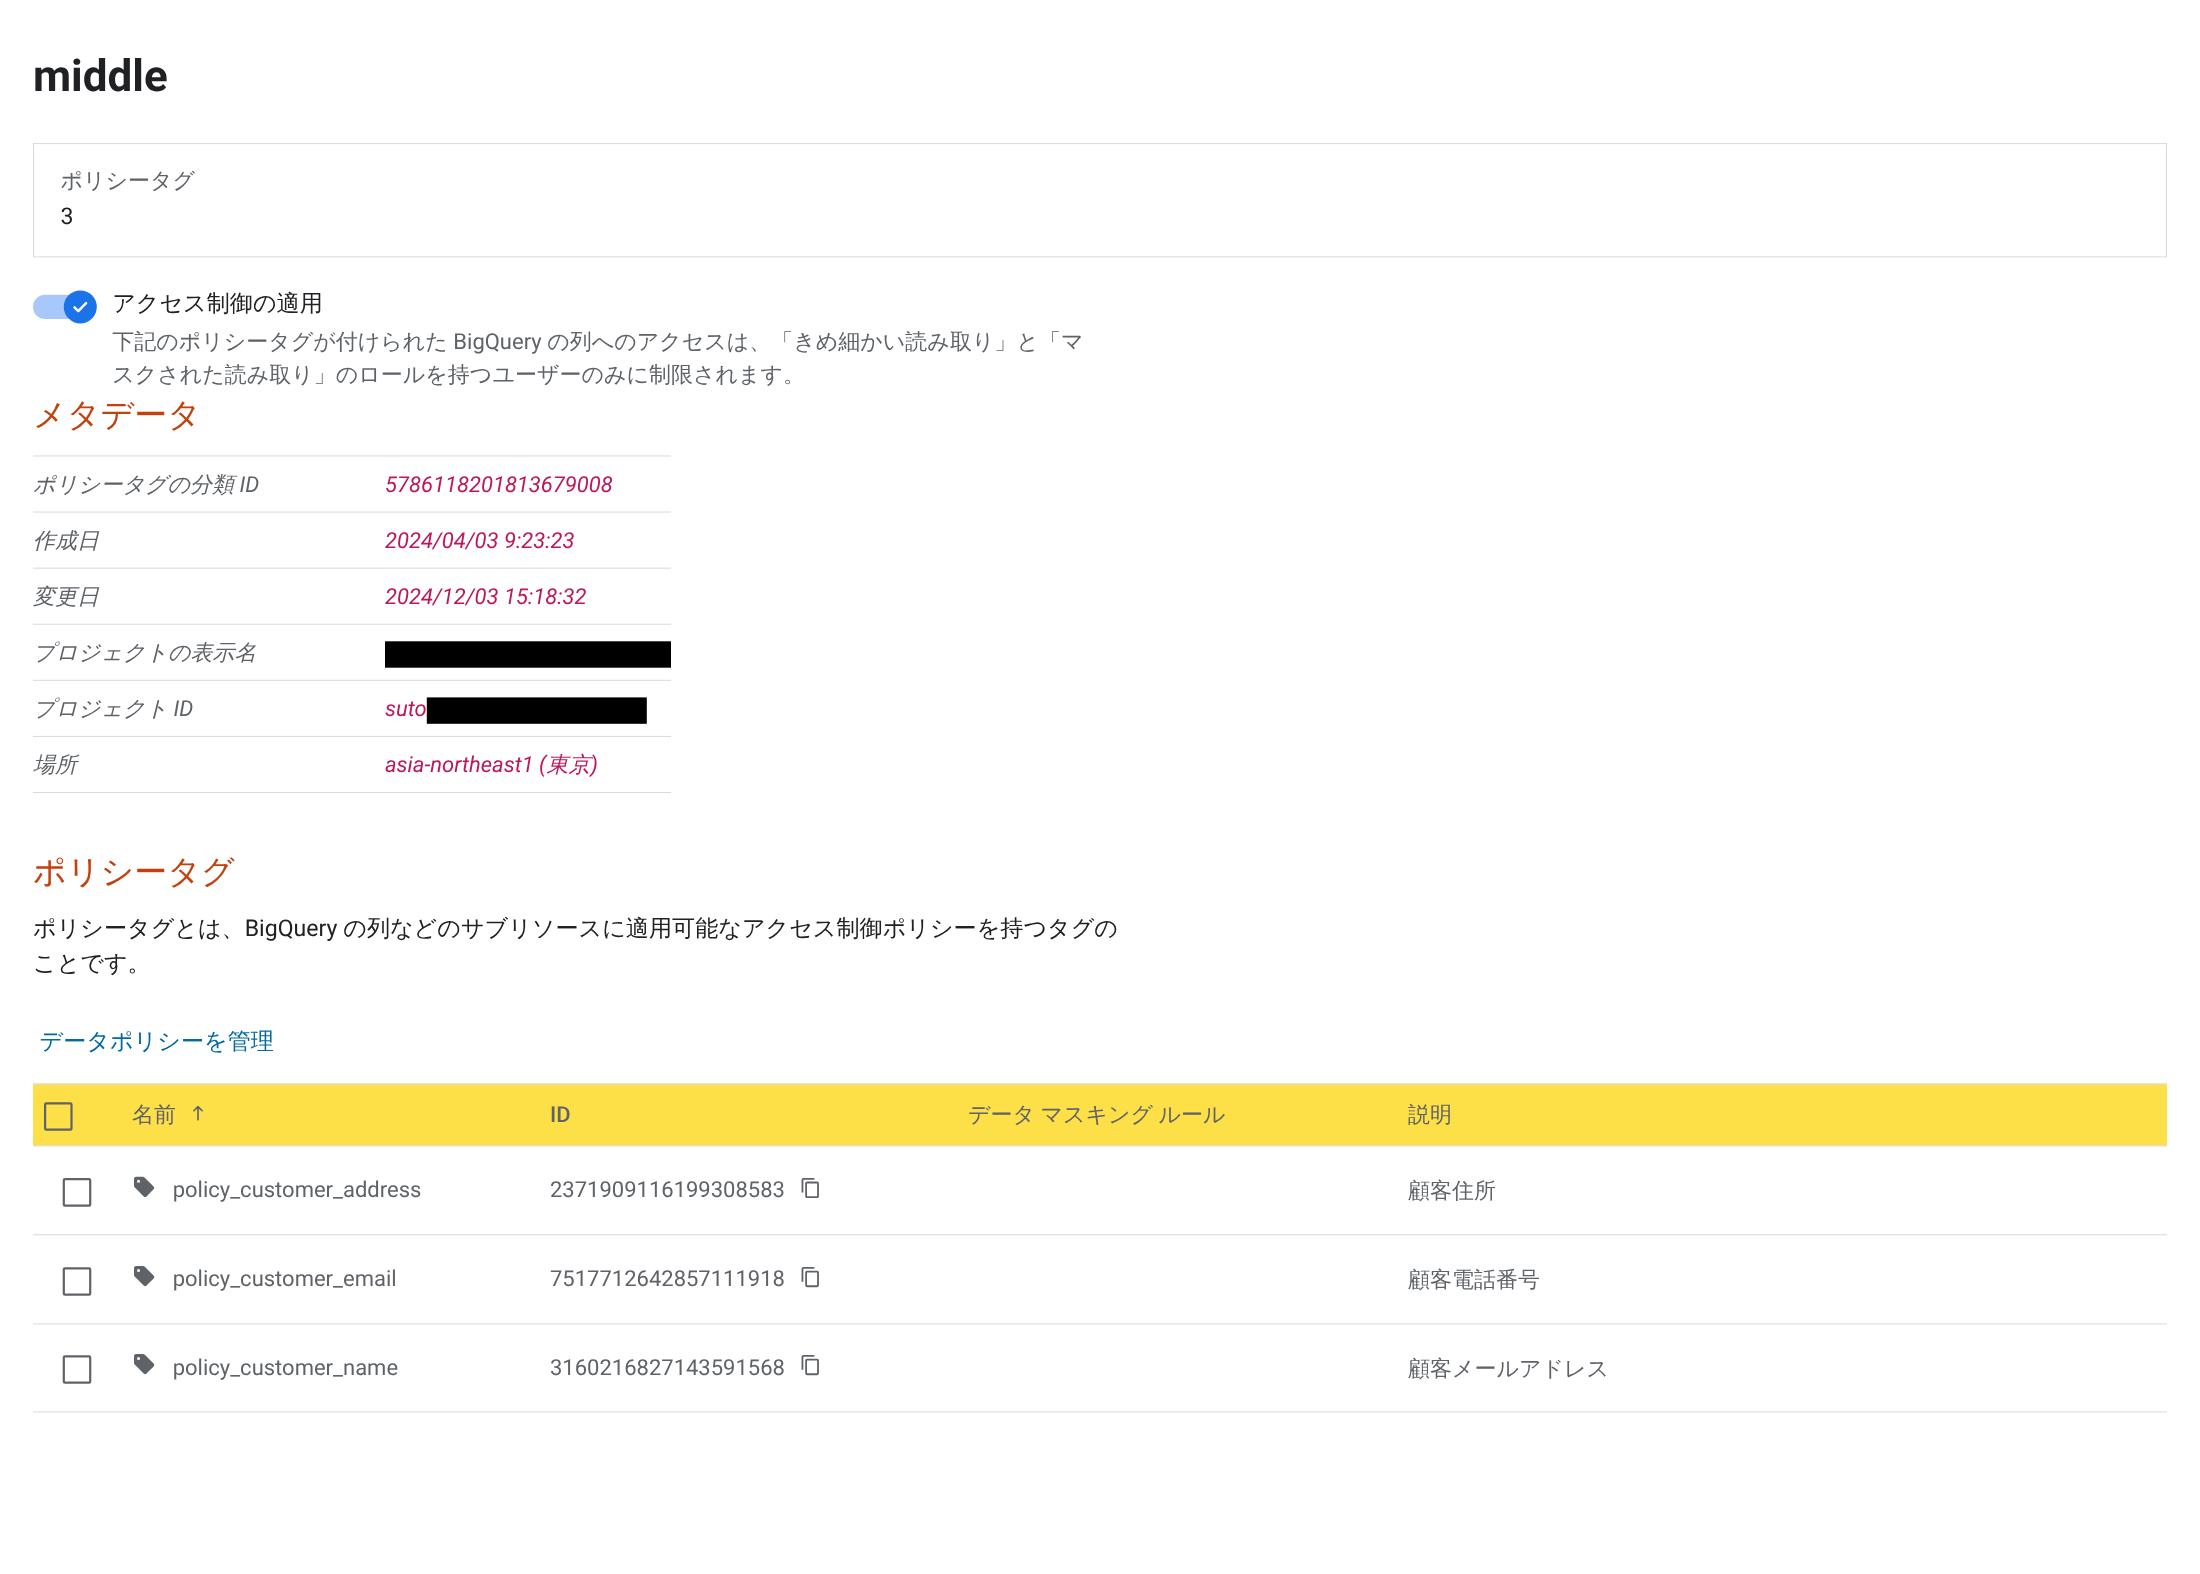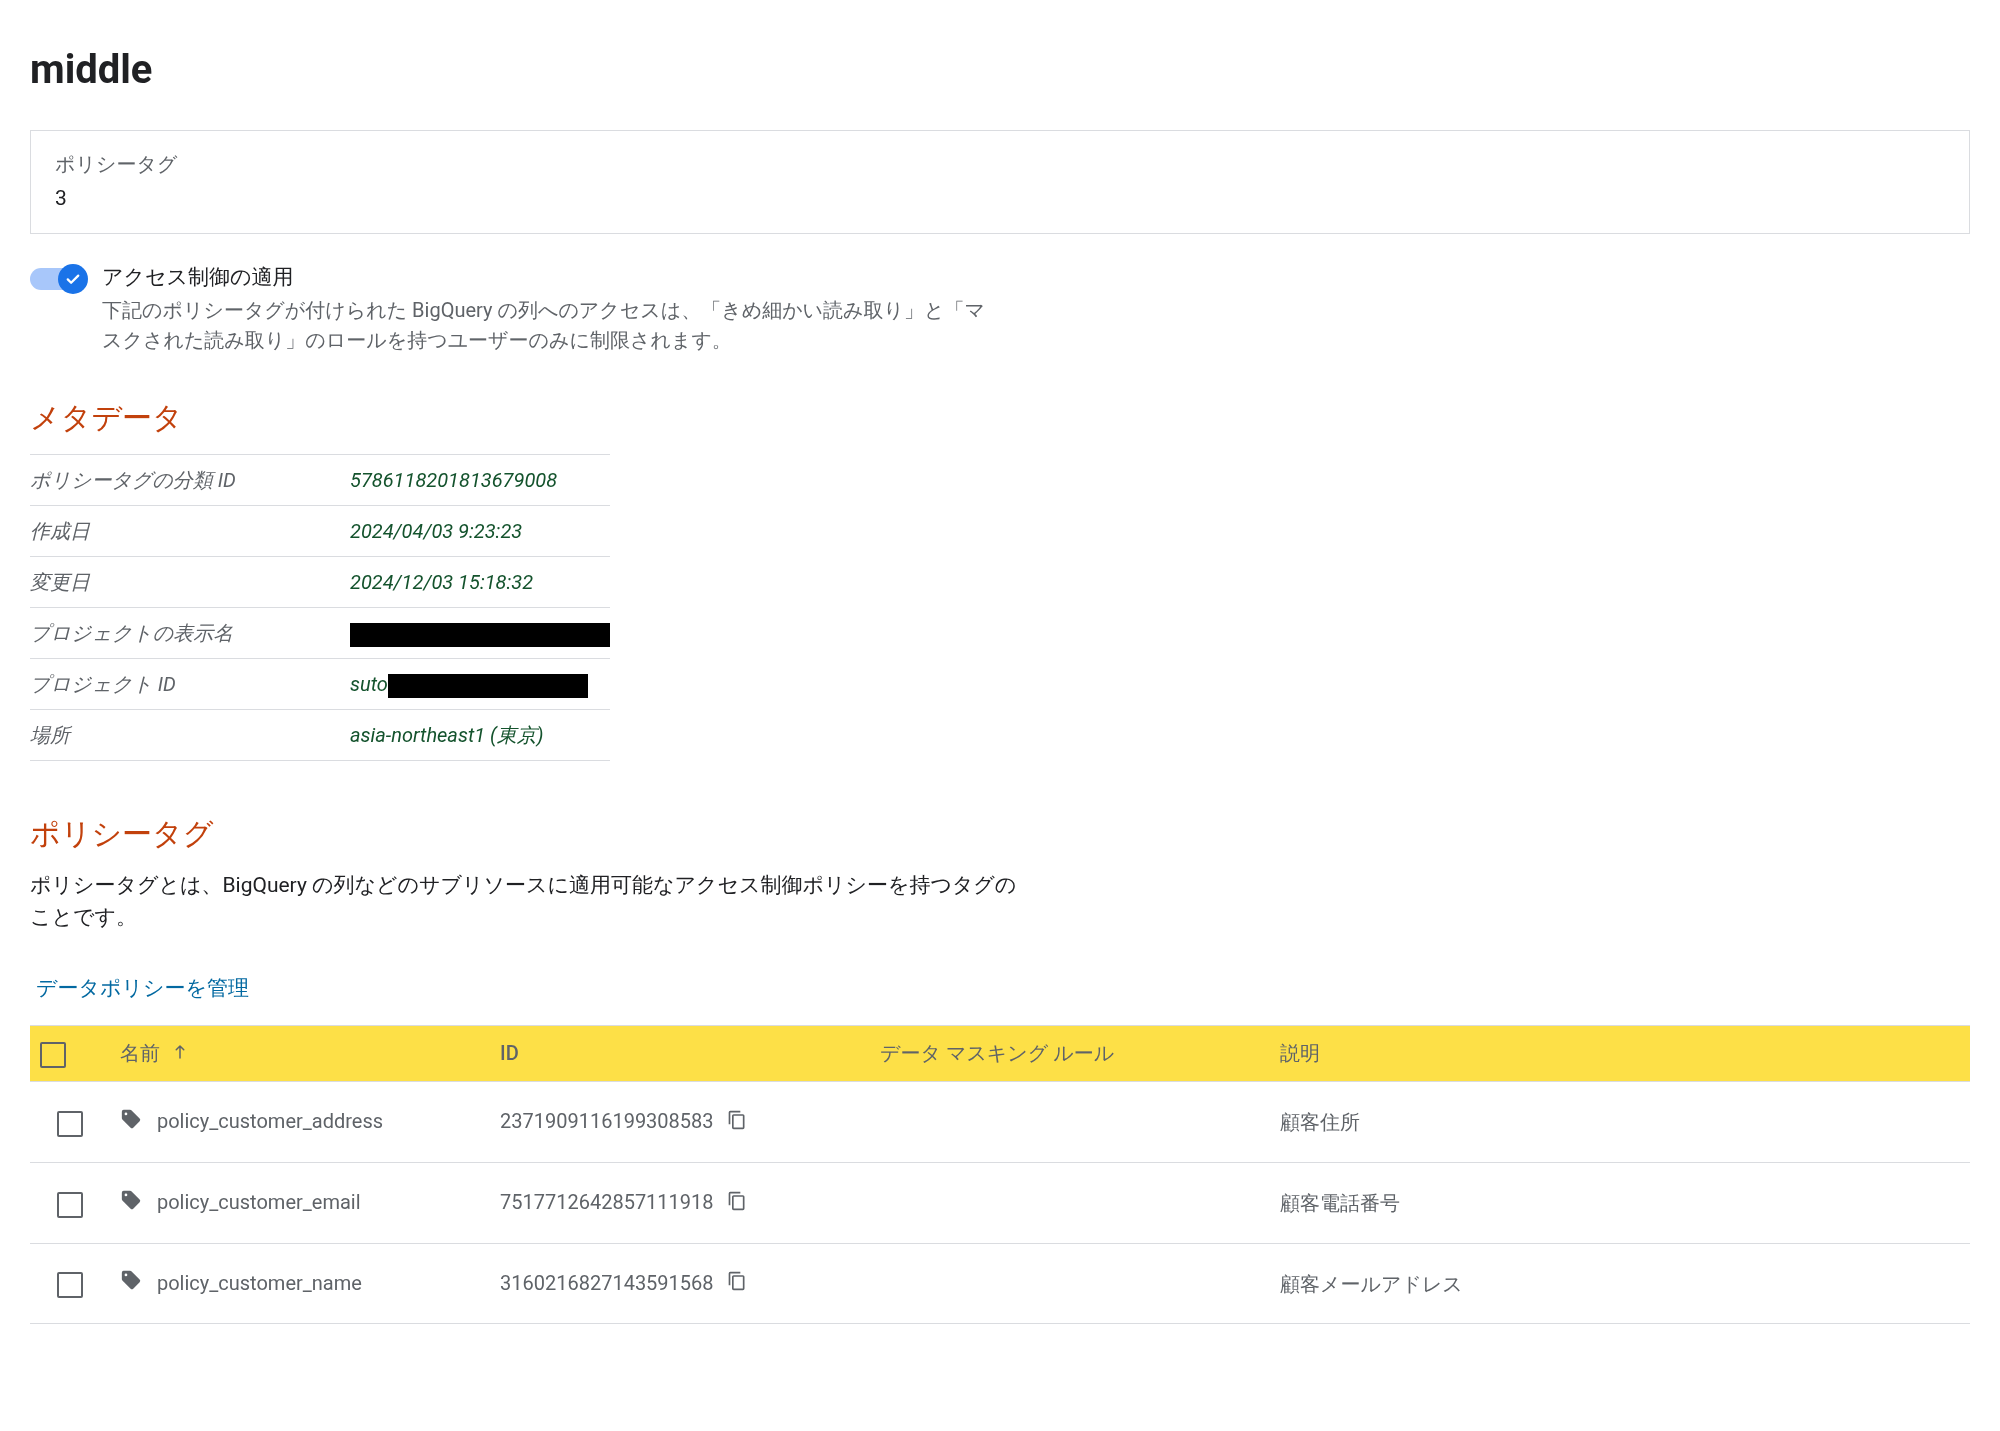--- a/index.html
+++ b/index.html
@@ -28,21 +28,20 @@
       margin-bottom: 4px;
     }
     .card-value {
       font-size: 21px;
       color: #202124;
     }
     .toggle-row {
       display: flex;
       align-items: flex-start;
       gap: 16px;
-      margin-bottom: 40px;
     }
     .toggle {
       width: 56px;
       flex-shrink: 0;
       margin-top:2px;
       position: relative;
     }
     .toggle-track {
       width: 54px;
       height: 22px;
@@ -91,21 +90,21 @@
       font-size: 20px;
       vertical-align: middle;
       font-style: italic;
     }
     .meta-table td.k {
       color: #5f6368;
       width: 300px;
       padding-right:20px;
     }
     .meta-table td.v {
-      color: #14532d;
+      color: #be185d;
       min-width: 260px;
     }
     .redact {
       display:inline-block;
       background:#000;
       height:24px;
       vertical-align: middle;
     }
     .policy-desc {
       font-size: 21px;

